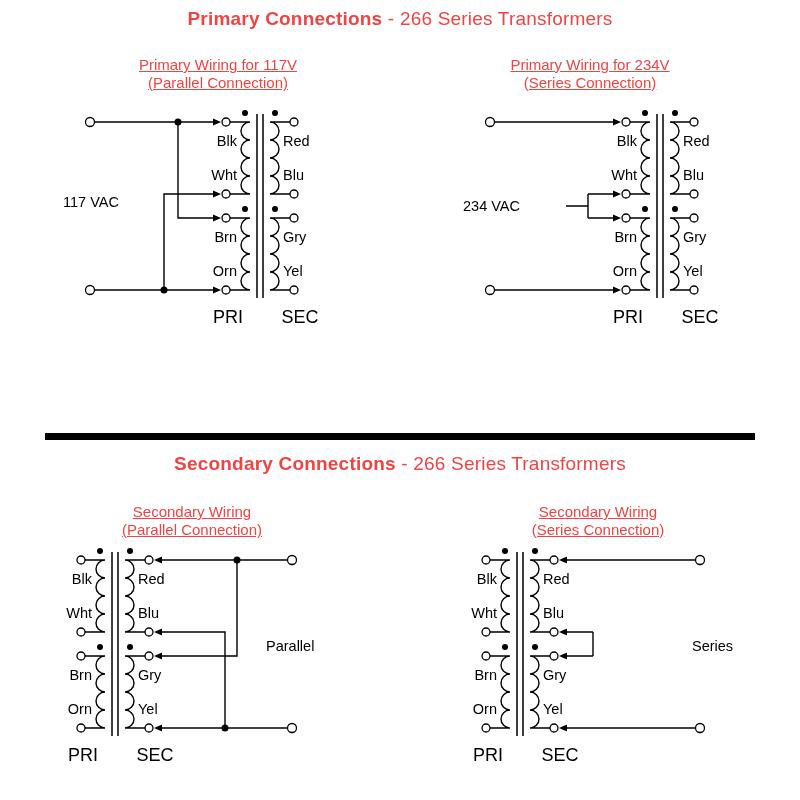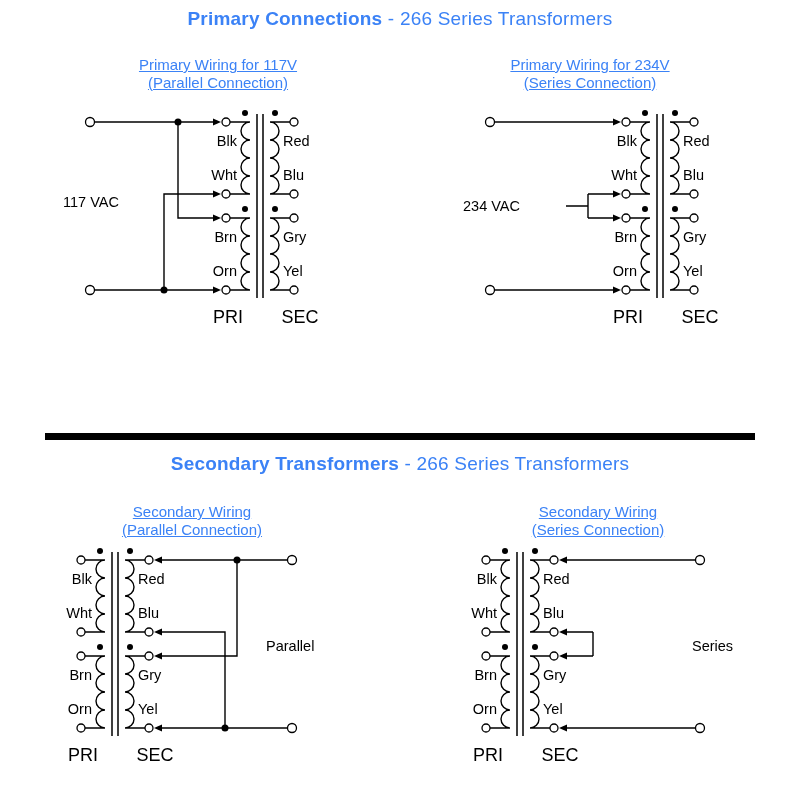--- a/index.html
+++ b/index.html
@@ -1,19 +1,19 @@
 <!DOCTYPE html>
 <html><head>
 <meta charset="utf-8">
 <title>266 Series Transformers</title>
 <style>
   html,body{margin:0;padding:0;background:#ffffff;}
   .canvas{
     position:relative;width:800px;height:800px;background:#ffffff;
-    font-family:"Liberation Sans", sans-serif;color:#3b82f6;overflow:hidden;
+    font-family:"Liberation Sans", sans-serif;color:#ef4444;overflow:hidden;
   }
   .main-title{
     position:absolute;left:0;width:800px;text-align:center;
     font-size:19px;letter-spacing:.2px;
   }
   .main-title b{font-weight:bold;}
   .sub-title{
     position:absolute;width:300px;text-align:center;
     font-size:15px;line-height:18px;text-decoration:underline;
   }
@@ -46,21 +46,21 @@
     <div>(Parallel Connection)</div>
   </div>
   <div class="sub-title" style="left:440px;top:56px">
     <div>Primary Wiring for 234V</div>
     <div>(Series Connection)</div>
   </div>
 
   <div class="divider"></div>
 
   <div class="main-title" style="top:453px">
-    <b>Secondary Transformers</b><span> - 266 Series Transformers</span>
+    <b>Secondary Connections</b><span> - 266 Series Transformers</span>
   </div>
 
   <div class="sub-title" style="left:42px;top:503px">
     <div>Secondary Wiring</div>
     <div>(Parallel Connection)</div>
   </div>
   <div class="sub-title" style="left:448px;top:503px">
     <div>Secondary Wiring</div>
     <div>(Series Connection)</div>
   </div>

